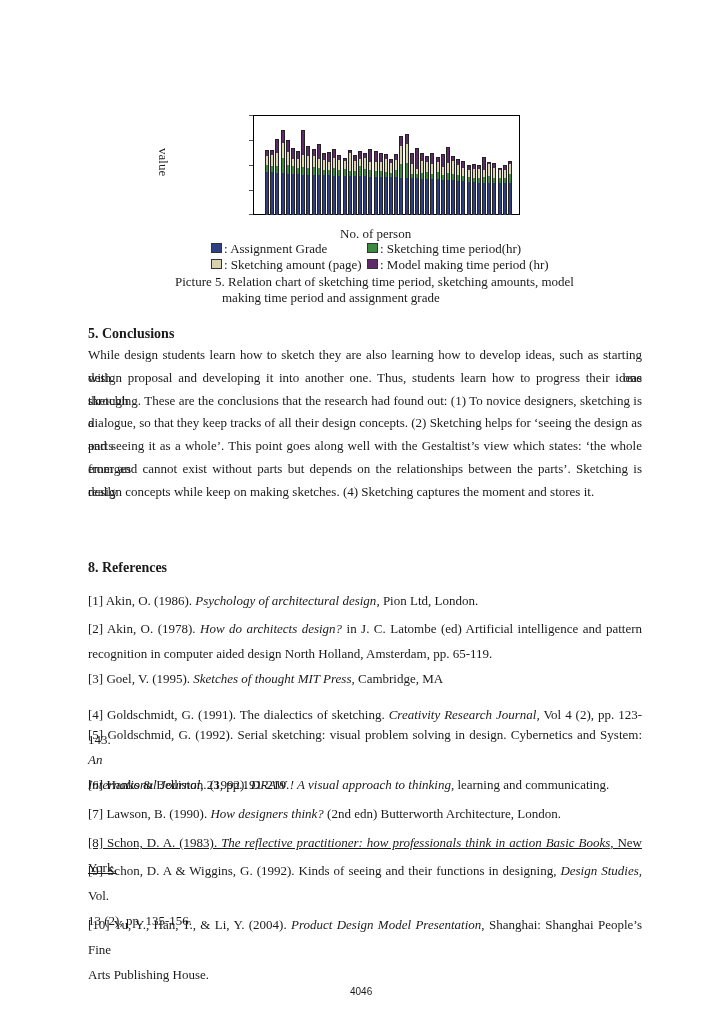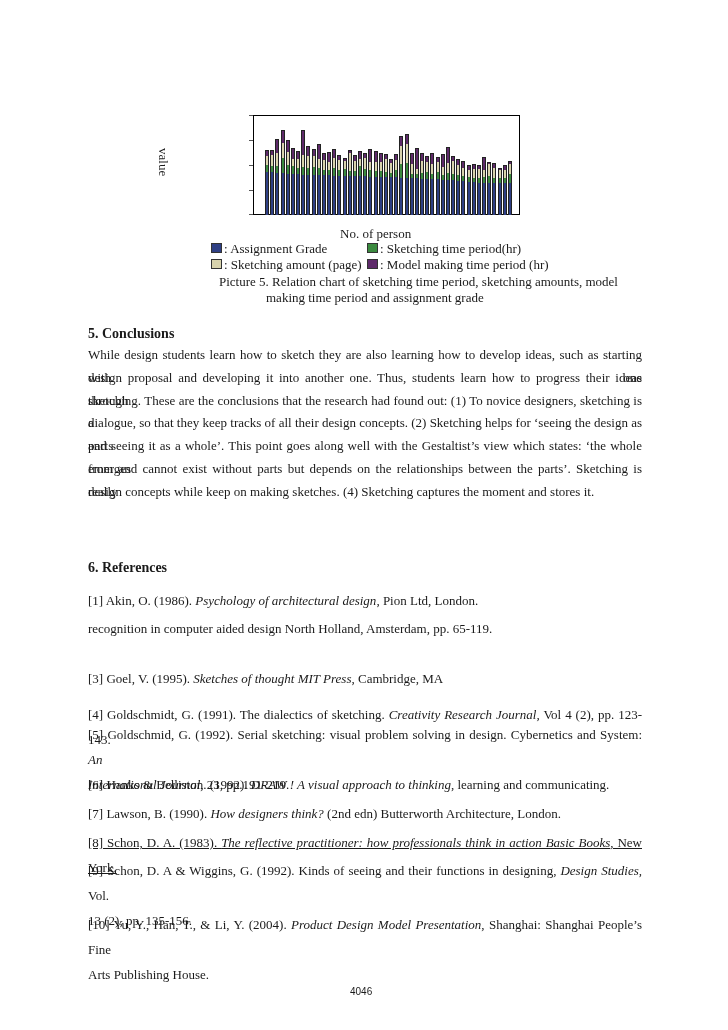--- a/index.html
+++ b/index.html
@@ -8,21 +8,21 @@
   .chart-frame { position:absolute; left:253px; top:115px; width:267px; height:100px;
                  border:1px solid #000; box-sizing:border-box; background:#fff; }
   .bars { position:absolute; left:265px; top:115px; width:248px; height:100px; }
   .bar { position:absolute; bottom:0; width:4px; display:flex; flex-direction:column-reverse; }
   .seg { width:100%; box-sizing:border-box; border-left:0.5px solid #222; border-right:0.5px solid #222; }
   .ytick-line { position:absolute; left:249px; width:4px; height:1px; background:#555; }
   .ylabel { position:absolute; left:171px; top:148px; font-size:13px; transform:rotate(90deg); transform-origin:left top; }
   .xlabel { position:absolute; left:340px; top:226px; font-size:13px; }
   .legend-row { position:absolute; font-size:13px; white-space:nowrap;text-align:center; }
   .swatch { display:inline-block; width:9px; height:8px; border:1px solid #333; margin-right:2px; vertical-align:0px; }
-  .caption { position:absolute; font-size:13px; white-space:nowrap;margin-left:44px; }
+  .caption { position:absolute; font-size:13px; white-space:nowrap; }
   h2 { margin:0; font-size:14px; font-weight:bold; position:absolute; left:88px; }
   .para { position:absolute; left:88px; width:554px; font-size:13px; line-height:22.8px; text-align:justify; }
   .para .line { display:block; text-align:justify; text-align-last:justify; height:22.8px; }
   .para .line.last { text-align-last:left; }
   .ref { position:absolute; left:88px; width:554px; font-size:13px; line-height:25px; }
   .ref .line { display:block; text-align:justify; text-align-last:justify; }
   .ref .line.last { text-align-last:left; }
   .page-num { position:absolute; left:350px; top:986px; font-size:10px; font-family:"Liberation Sans", sans-serif; }
   i { font-style:italic; }
 </style>
@@ -352,26 +352,27 @@
 <div class="para" style="top:344px;">
   <span class="line">While design students learn how to sketch they are also learning how to develop ideas, such as starting with one</span>
   <span class="line">design proposal and developing it into another one. Thus, students learn how to progress their ideas through</span>
   <span class="line">sketching. These are the conclusions that the research had found out: (1) To novice designers, sketching is a</span>
   <span class="line">dialogue, so that they keep tracks of all their design concepts. (2) Sketching helps for ‘seeing the design as parts</span>
   <span class="line">and seeing it as a whole’. This point goes along well with the Gestaltist’s view which states: ‘the whole emerges</span>
   <span class="line">from and cannot exist without parts but depends on the relationships between the parts’. Sketching is really</span>
   <span class="line last">design concepts while keep on making sketches. (4) Sketching captures the moment and stores it.</span>
 </div>
 
-<h2 style="top:560px;">6. References</h2>
+<h2 style="top:560px;">8. References</h2>
 
 <div class="ref" style="top:588px;">
   <span class="line last"><span>[1] Akin, O. (1986). </span><i>Psychology of architectural design</i><span>, Pion Ltd, London.</span></span>
 </div>
 <div class="ref" style="top:616px;">
+  <span class="line"><span>[2] Akin, O. (1978). </span><i>How do architects design?</i><span> in J. C. Latombe (ed) Artificial intelligence and pattern</span></span>
   <span class="line last">recognition in computer aided design North Holland, Amsterdam, pp. 65-119.</span>
 </div>
 <div class="ref" style="top:666px;">
   <span class="line last"><span>[3] Goel, V. (1995). </span><i>Sketches of thought MIT Press</i><span>, Cambridge, MA</span></span>
 </div>
 <div class="ref" style="top:702px;">
   <span class="line last"><span>[4] Goldschmidt, G. (1991). The dialectics of sketching. </span><i>Creativity Research Journal,</i><span> Vol 4 (2), pp. 123-143.</span></span>
 </div>
 <div class="ref" style="top:722px;">
   <span class="line"><span>[5] Goldschmid, G. (1992). Serial sketching: visual problem solving in design. Cybernetics and System: </span><i>An</i></span>

